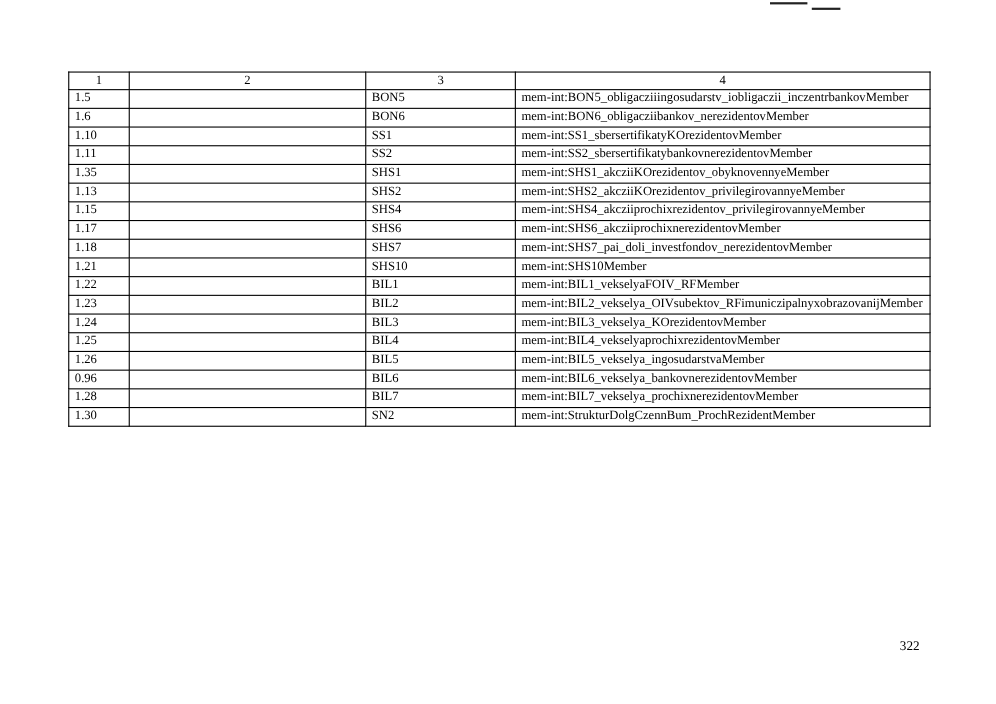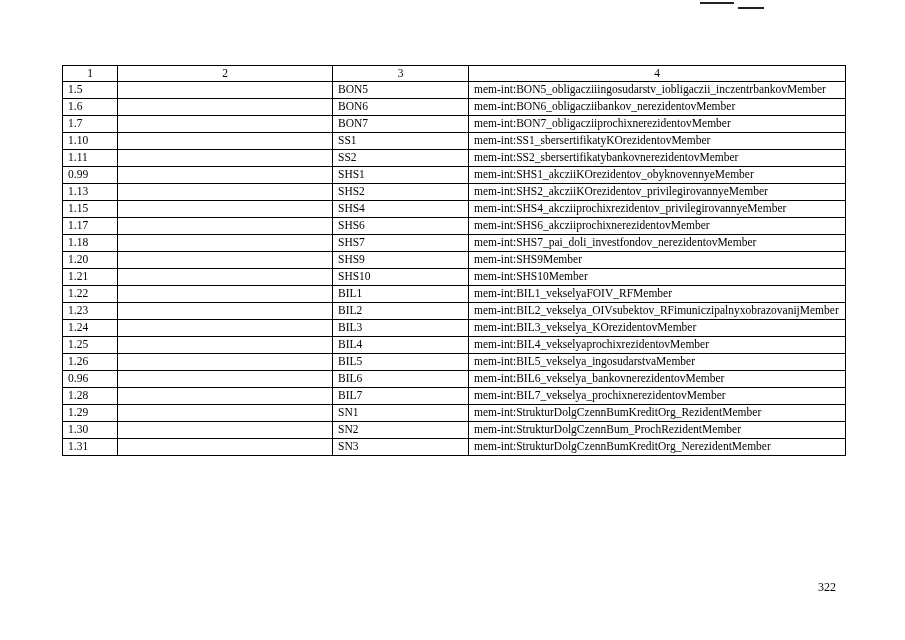--- a/index.html
+++ b/index.html
@@ -89,39 +89,33 @@
           <td>BON5</td>
           <td>mem-int:BON5_obligacziiingosudarstv_iobligaczii_inczentrbankovMember</td>
         </tr>
         <tr>
           <td>1.6</td>
           <td></td>
           <td>BON6</td>
           <td>mem-int:BON6_obligacziibankov_nerezidentovMember</td>
         </tr>
         <tr>
-          <td>1.7</td>
-          <td></td>
-          <td>BON7</td>
-          <td>mem-int:BON7_obligacziiprochixnerezidentovMember</td>
-        </tr>
-        <tr>
           <td>1.10</td>
           <td></td>
           <td>SS1</td>
           <td>mem-int:SS1_sbersertifikatyKOrezidentovMember</td>
         </tr>
         <tr>
           <td>1.11</td>
           <td></td>
           <td>SS2</td>
           <td>mem-int:SS2_sbersertifikatybankovnerezidentovMember</td>
         </tr>
         <tr>
-          <td>0.99</td>
+          <td>1.35</td>
           <td></td>
           <td>SHS1</td>
           <td>mem-int:SHS1_akcziiKOrezidentov_obyknovennyeMember</td>
         </tr>
         <tr>
           <td>1.13</td>
           <td></td>
           <td>SHS2</td>
           <td>mem-int:SHS2_akcziiKOrezidentov_privilegirovannyeMember</td>
         </tr>
@@ -137,26 +131,20 @@
           <td>SHS6</td>
           <td>mem-int:SHS6_akcziiprochixnerezidentovMember</td>
         </tr>
         <tr>
           <td>1.18</td>
           <td></td>
           <td>SHS7</td>
           <td>mem-int:SHS7_pai_doli_investfondov_nerezidentovMember</td>
         </tr>
         <tr>
-          <td>1.20</td>
-          <td></td>
-          <td>SHS9</td>
-          <td>mem-int:SHS9Member</td>
-        </tr>
-        <tr>
           <td>1.21</td>
           <td></td>
           <td>SHS10</td>
           <td>mem-int:SHS10Member</td>
         </tr>
         <tr>
           <td>1.22</td>
           <td></td>
           <td>BIL1</td>
           <td>mem-int:BIL1_vekselyaFOIV_RFMember</td>
@@ -191,35 +179,23 @@
           <td>BIL6</td>
           <td>mem-int:BIL6_vekselya_bankovnerezidentovMember</td>
         </tr>
         <tr>
           <td>1.28</td>
           <td></td>
           <td>BIL7</td>
           <td>mem-int:BIL7_vekselya_prochixnerezidentovMember</td>
         </tr>
         <tr>
-          <td>1.29</td>
-          <td></td>
-          <td>SN1</td>
-          <td>mem-int:StrukturDolgCzennBumKreditOrg_RezidentMember</td>
-        </tr>
-        <tr>
           <td>1.30</td>
           <td></td>
           <td>SN2</td>
           <td>mem-int:StrukturDolgCzennBum_ProchRezidentMember</td>
         </tr>
-        <tr>
-          <td>1.31</td>
-          <td></td>
-          <td>SN3</td>
-          <td>mem-int:StrukturDolgCzennBumKreditOrg_NerezidentMember</td>
-        </tr>
       </tbody>
   </table>
 
   <div class="page-number">322</div>
 
 </div>
 
 </body></html>

